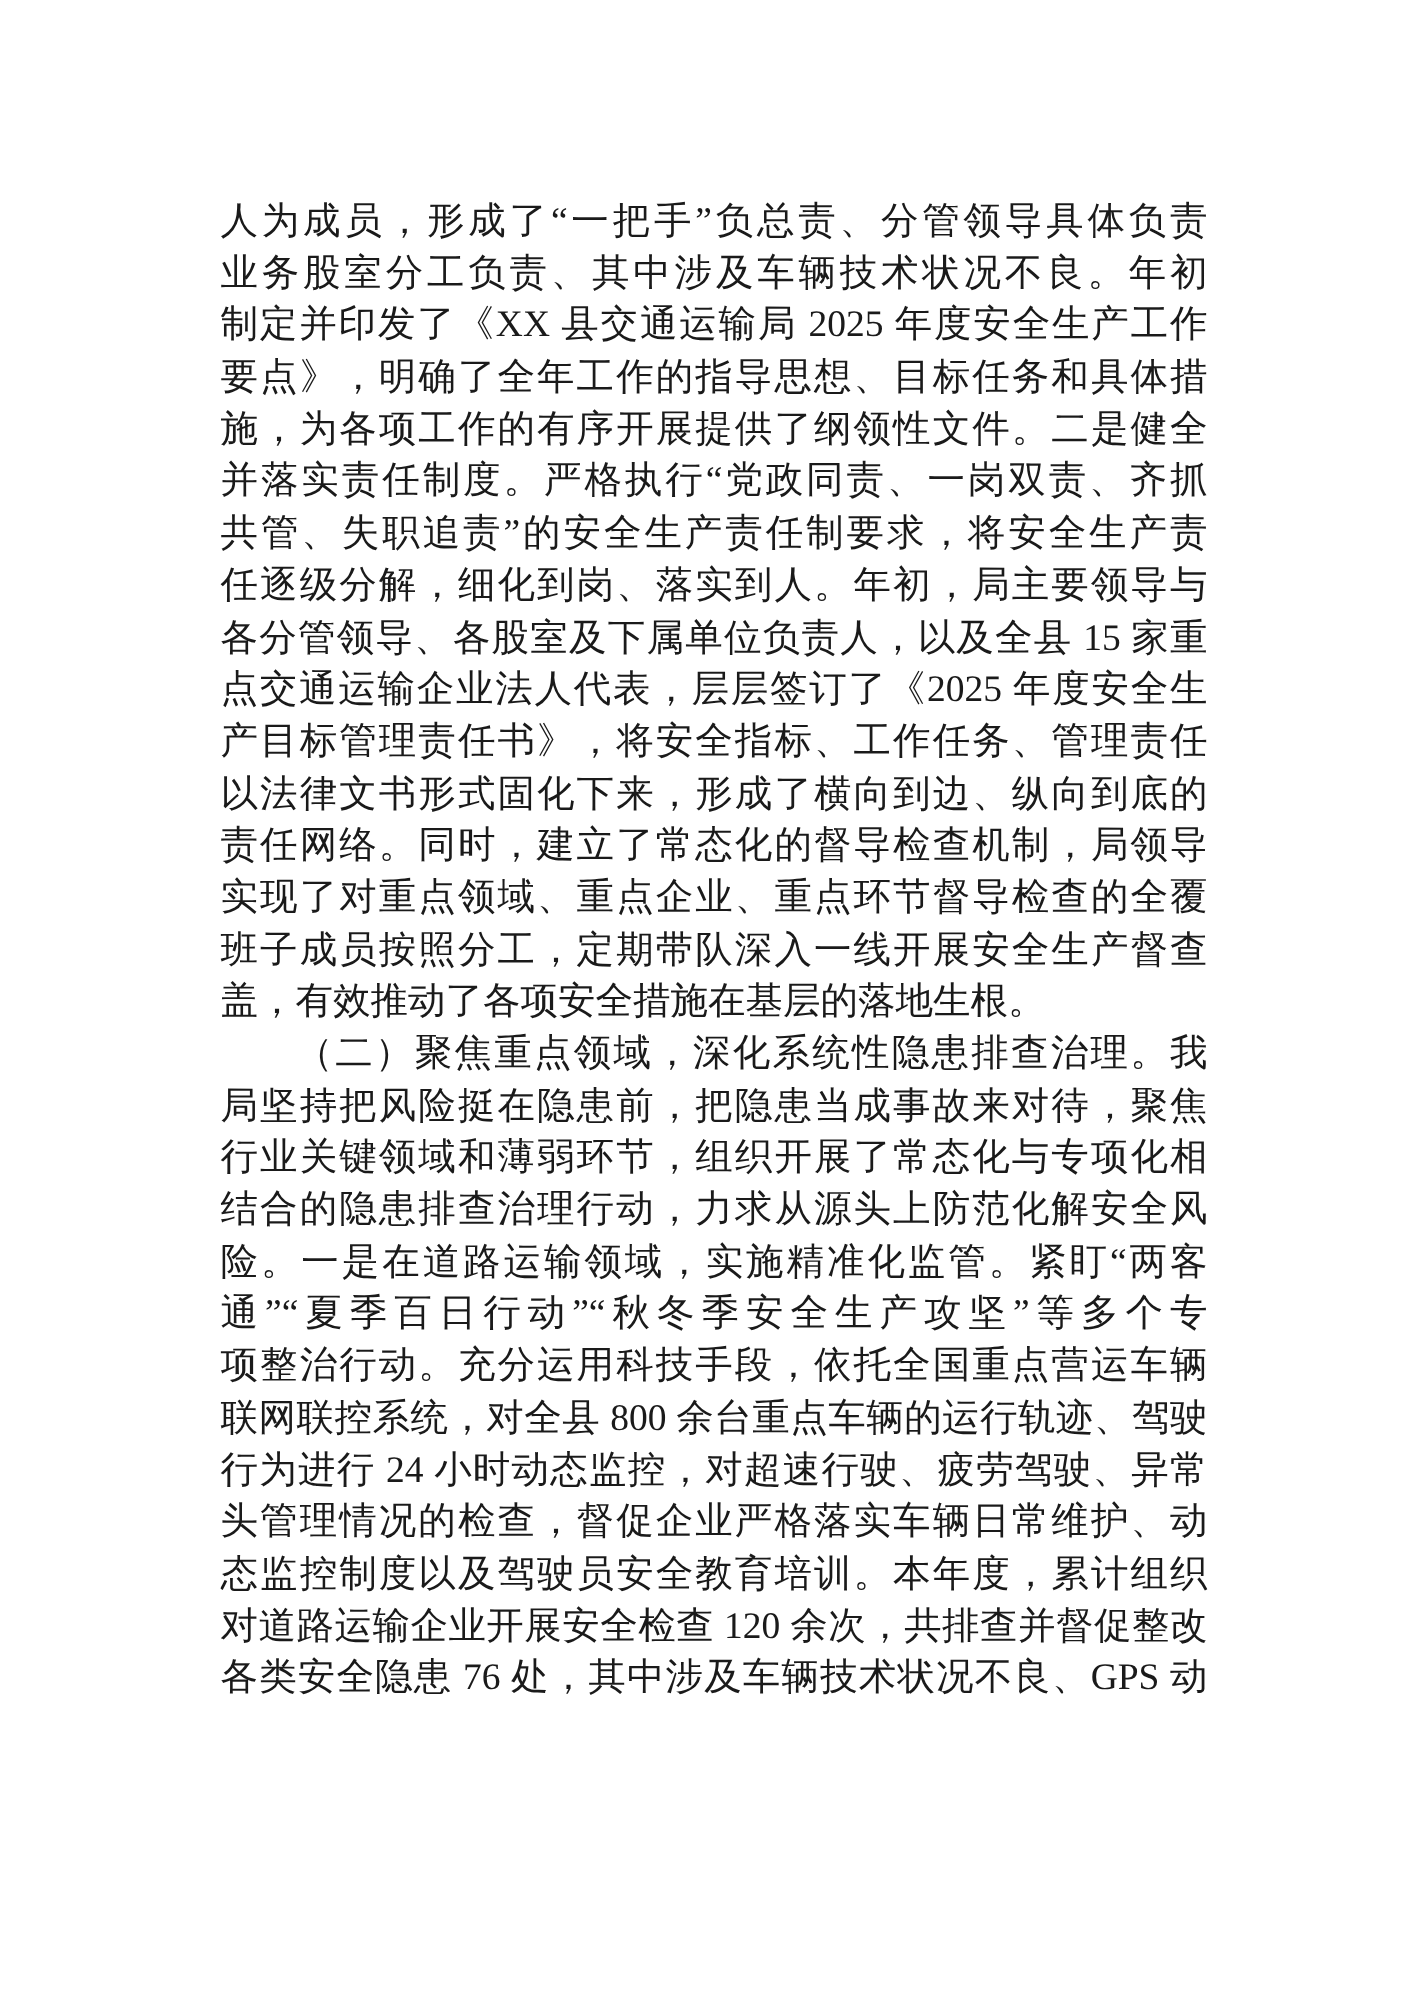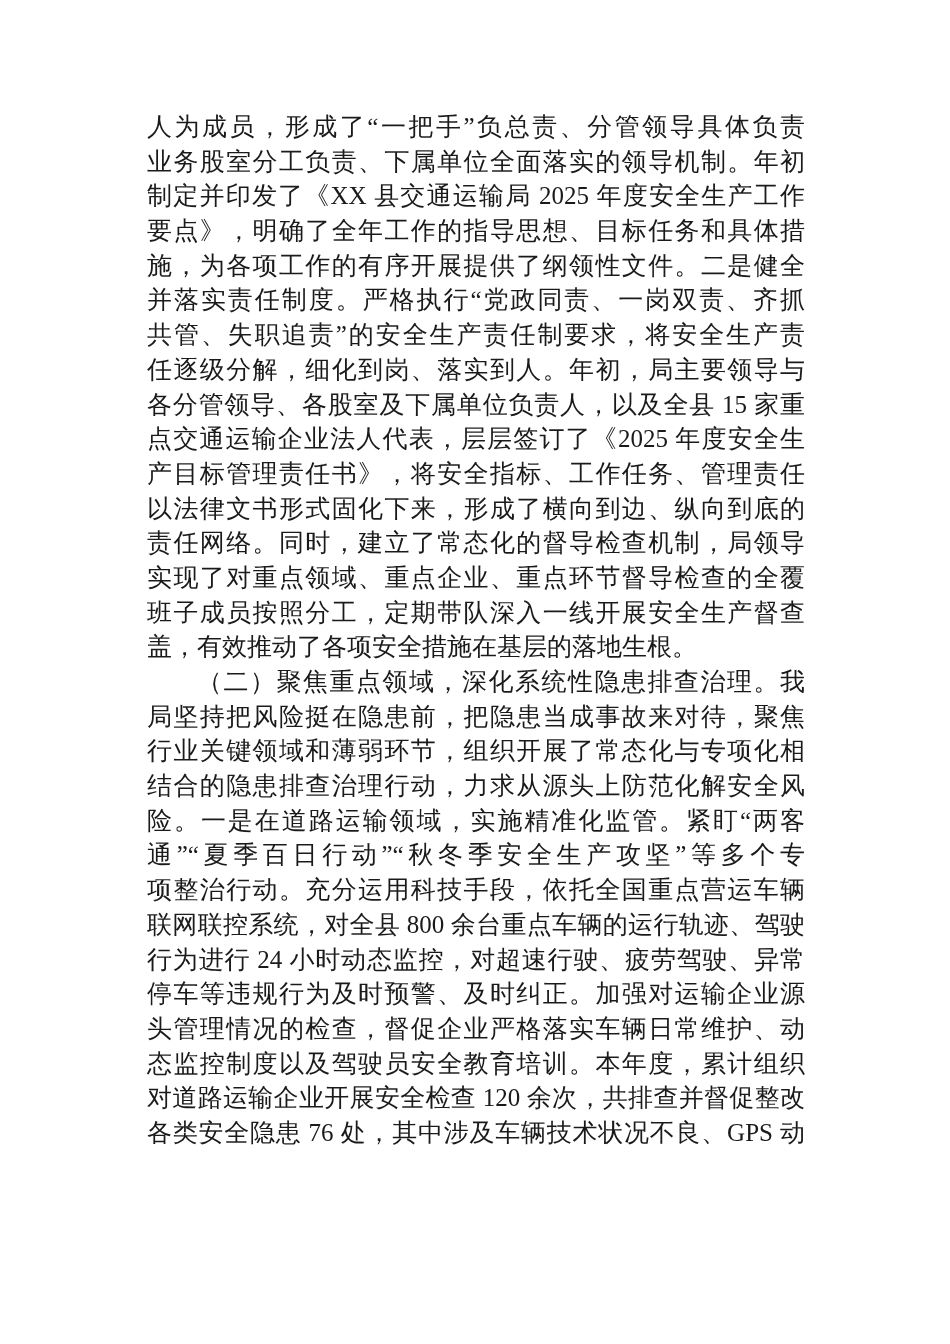--- a/index.html
+++ b/index.html
@@ -12,21 +12,21 @@
     width: 950px;
     height: 1344px;
     background: #ffffff;
     overflow: hidden;
     font-family: "Liberation Serif", serif;
     color: #1a1a1a;
   }
   .text-block {
     position: absolute;
     left: 147px;
-    top: 110px;
+    top: 131px;
     width: 658px;
   }
   .line {
     font-size: 25px;
     line-height: 34.7px;
     height: 34.7px;
     overflow: hidden;
     text-align: justify;
     text-align-last: justify;
     text-justify: inter-character;
@@ -38,21 +38,21 @@
   .line.indent {
     text-indent: 2em;
   }
 </style>
 </head>
 <body>
 
 <div class="page">
   <div class="text-block">
     <div class="line">人为成员，形成了“一把手”负总责、分管领导具体负责</div>
-    <div class="line">业务股室分工负责、下属单位全面落实的领导机制。年初</div>
+    <div class="line">业务股室分工负责、其中涉及车辆技术状况不良。年初</div>
     <div class="line">制定并印发了《XX 县交通运输局 2025 年度安全生产工作</div>
     <div class="line">要点》，明确了全年工作的指导思想、目标任务和具体措</div>
     <div class="line">施，为各项工作的有序开展提供了纲领性文件。二是健全</div>
     <div class="line">并落实责任制度。严格执行“党政同责、一岗双责、齐抓</div>
     <div class="line">共管、失职追责”的安全生产责任制要求，将安全生产责</div>
     <div class="line">任逐级分解，细化到岗、落实到人。年初，局主要领导与</div>
     <div class="line">各分管领导、各股室及下属单位负责人，以及全县 15 家重</div>
     <div class="line">点交通运输企业法人代表，层层签订了《2025 年度安全生</div>
     <div class="line">产目标管理责任书》，将安全指标、工作任务、管理责任</div>
     <div class="line">以法律文书形式固化下来，形成了横向到边、纵向到底的</div>
@@ -62,19 +62,18 @@
     <div class="line para-end">盖，有效推动了各项安全措施在基层的落地生根。</div>
     <div class="line indent">（二）聚焦重点领域，深化系统性隐患排查治理。我</div>
     <div class="line">局坚持把风险挺在隐患前，把隐患当成事故来对待，聚焦</div>
     <div class="line">行业关键领域和薄弱环节，组织开展了常态化与专项化相</div>
     <div class="line">结合的隐患排查治理行动，力求从源头上防范化解安全风</div>
     <div class="line">险。一是在道路运输领域，实施精准化监管。紧盯“两客</div>
     <div class="line">通”“夏季百日行动”“秋冬季安全生产攻坚”等多个专</div>
     <div class="line">项整治行动。充分运用科技手段，依托全国重点营运车辆</div>
     <div class="line">联网联控系统，对全县 800 余台重点车辆的运行轨迹、驾驶</div>
     <div class="line">行为进行 24 小时动态监控，对超速行驶、疲劳驾驶、异常</div>
-    <div class="line">停车等违规行为及时预警、及时纠正。加强对运输企业源</div>
     <div class="line">头管理情况的检查，督促企业严格落实车辆日常维护、动</div>
     <div class="line">态监控制度以及驾驶员安全教育培训。本年度，累计组织</div>
     <div class="line">对道路运输企业开展安全检查 120 余次，共排查并督促整改</div>
     <div class="line">各类安全隐患 76 处，其中涉及车辆技术状况不良、GPS 动</div>
   </div>
 </div>
 
 </body></html>

